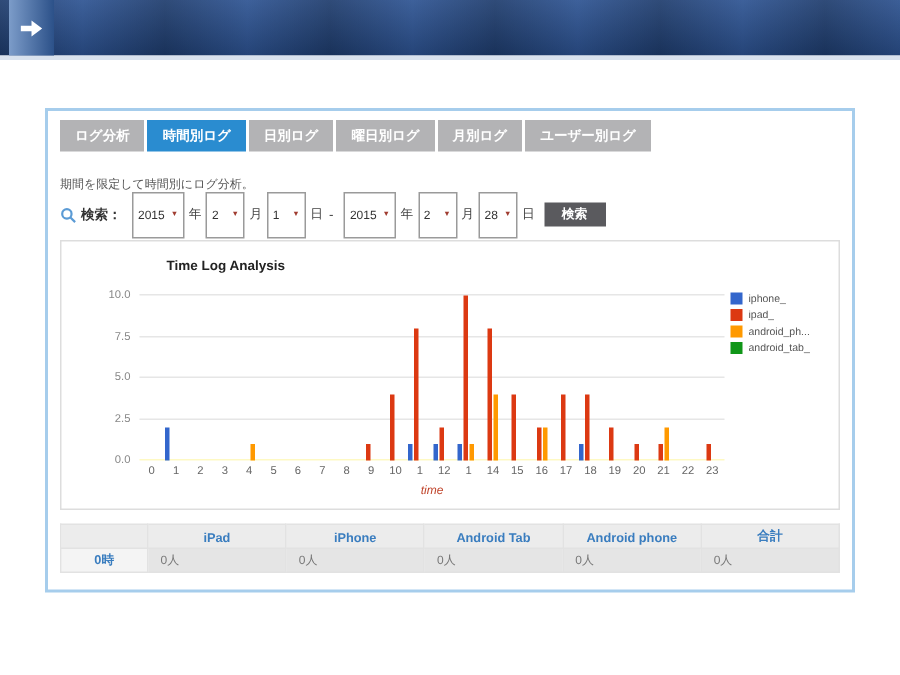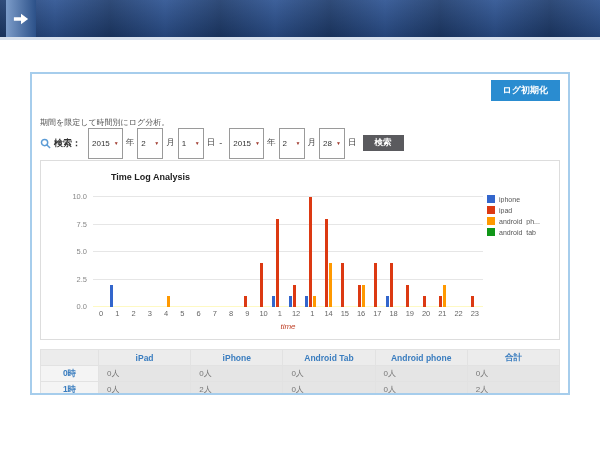--- a/index.html
+++ b/index.html
@@ -97,21 +97,21 @@
   <div class="header-icon-band">
     <svg width="16" height="14" viewBox="0 0 18 14">
       <path d="M1 5h8V1l8 6-8 6V9H1z" fill="#ffffff"></path>
     </svg>
   </div>
 </div>
 
 <div class="panel">
 
   <div class="tabs-row">
-    <span class="init-btn">ログ初期化</span>
+    <span id="tabs-container"><span class="tab">ログ分析</span><span class="tab active">時間別ログ</span><span class="tab">日別ログ</span><span class="tab">曜日別ログ</span><span class="tab">月別ログ</span><span class="tab">ユーザー別ログ</span></span>
   </div>
 
   <div class="desc">期間を限定して時間別にログ分析。</div>
 
   <div class="search-row">
     <svg width="11" height="11" viewBox="0 0 12 12">
       <circle cx="5" cy="5" r="3.4" fill="none" stroke="#5b9bd5" stroke-width="1.6"></circle>
       <line x1="7.6" y1="7.6" x2="11" y2="11" stroke="#5b9bd5" stroke-width="1.6"></line>
     </svg>
     <span class="search-label">検索：</span>
@@ -382,24 +382,16 @@
       </thead>
     <tbody id="tbody">
         <tr>
           <td class="rowlab">0時</td>
           <td>0人</td>
           <td>0人</td>
           <td>0人</td>
           <td>0人</td>
           <td>0人</td>
         </tr>
-        <tr>
-          <td class="rowlab">1時</td>
-          <td>0人</td>
-          <td>2人</td>
-          <td>0人</td>
-          <td>0人</td>
-          <td>2人</td>
-        </tr>
       </tbody>
   </table>
 
 </div>
 
 </body></html>

